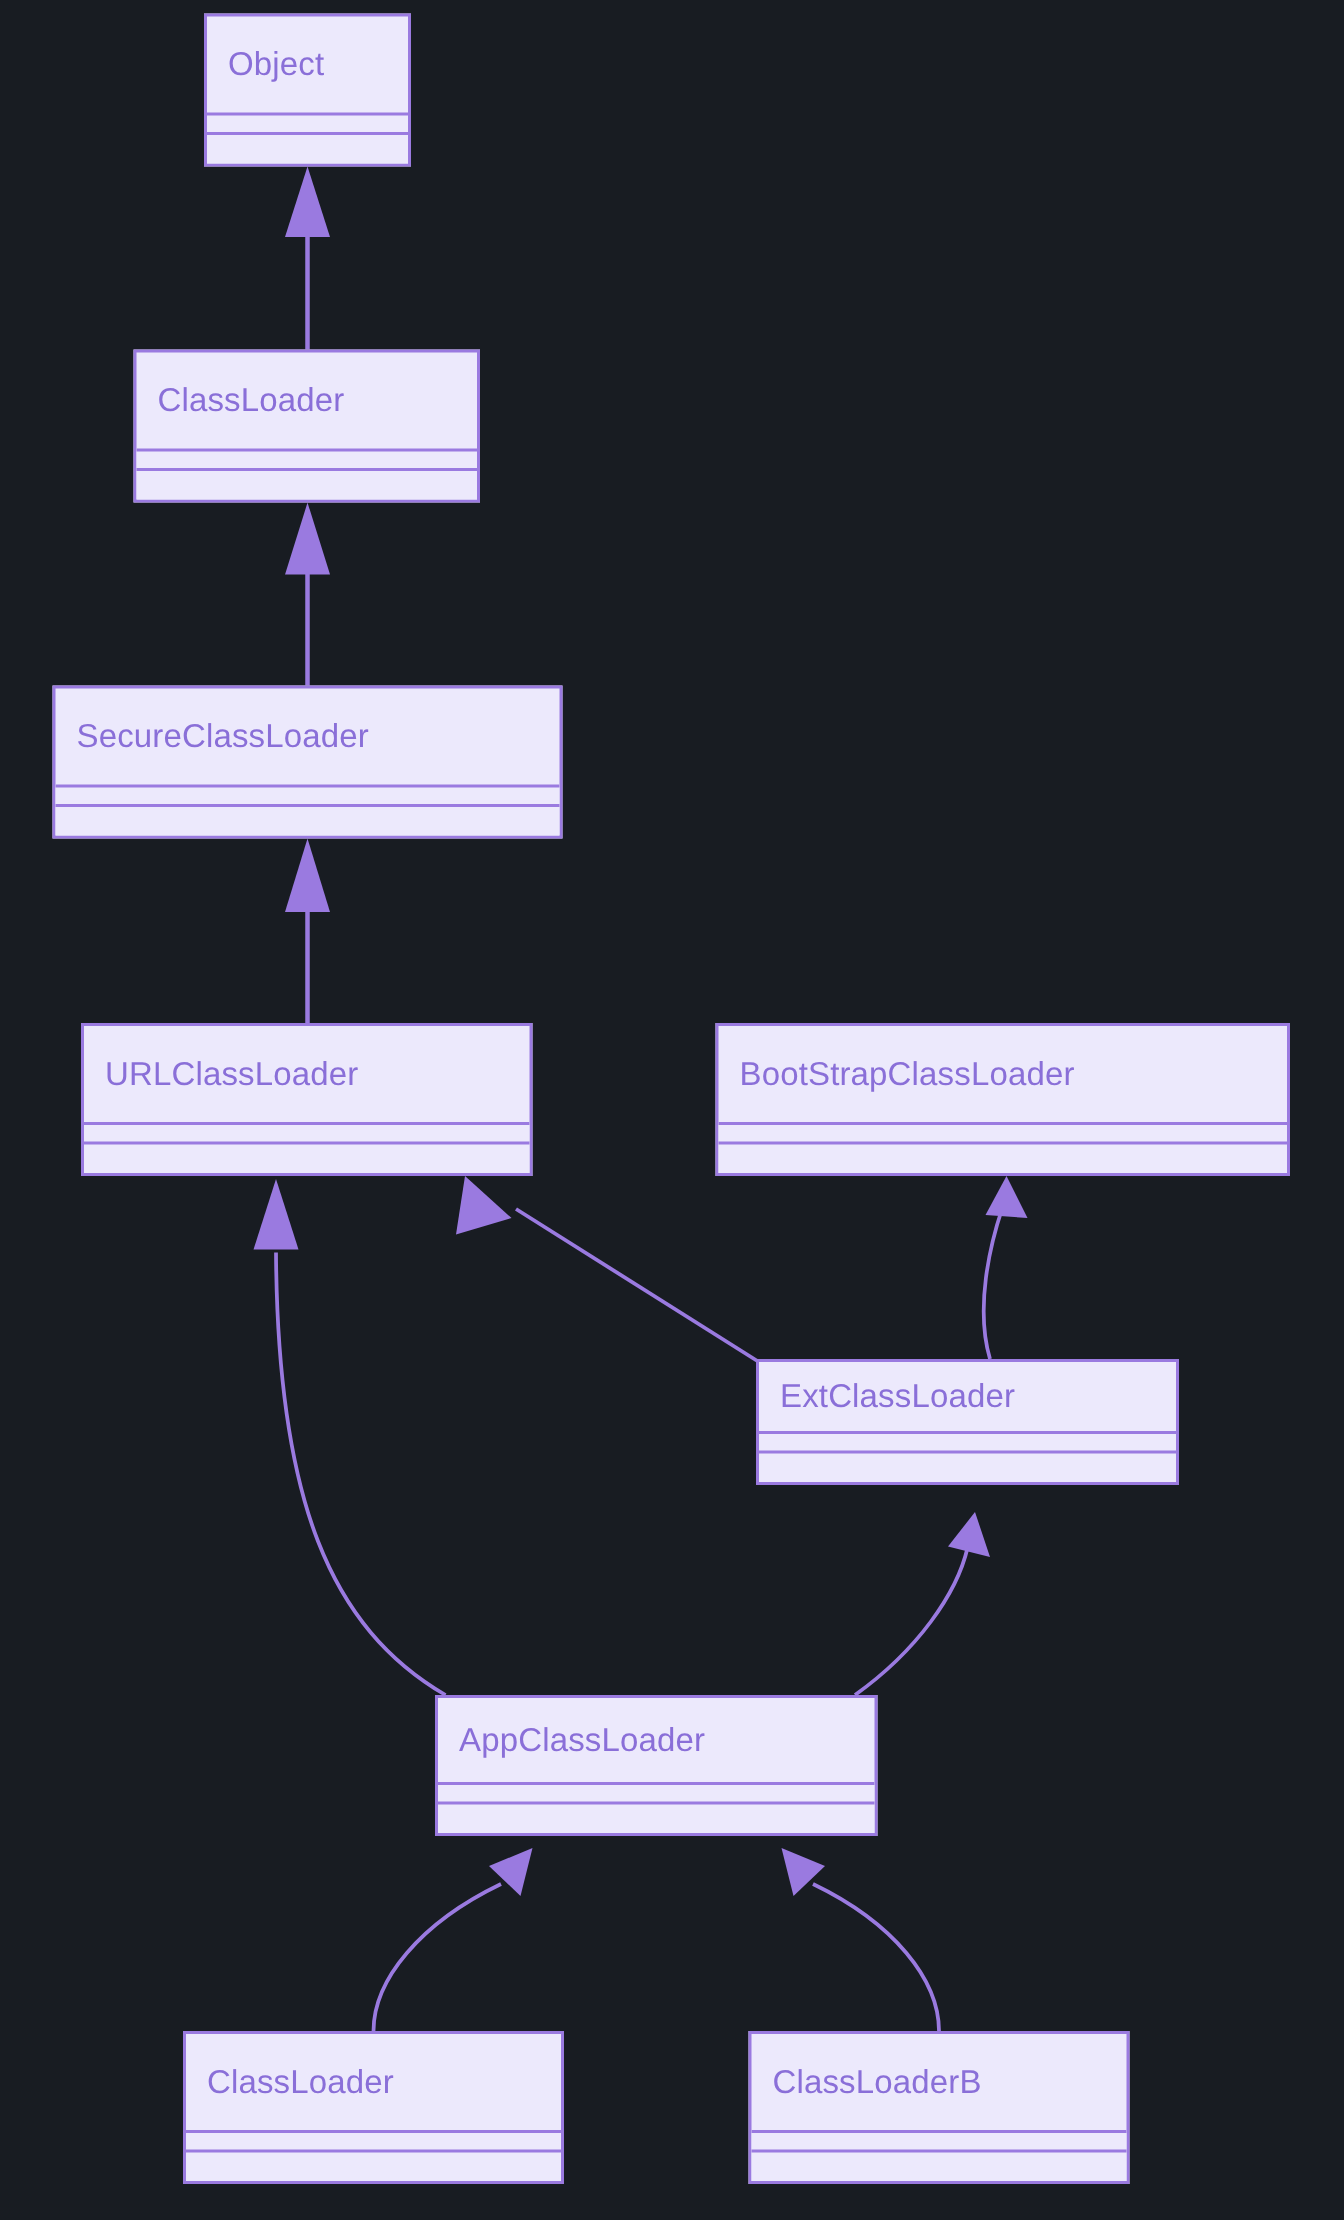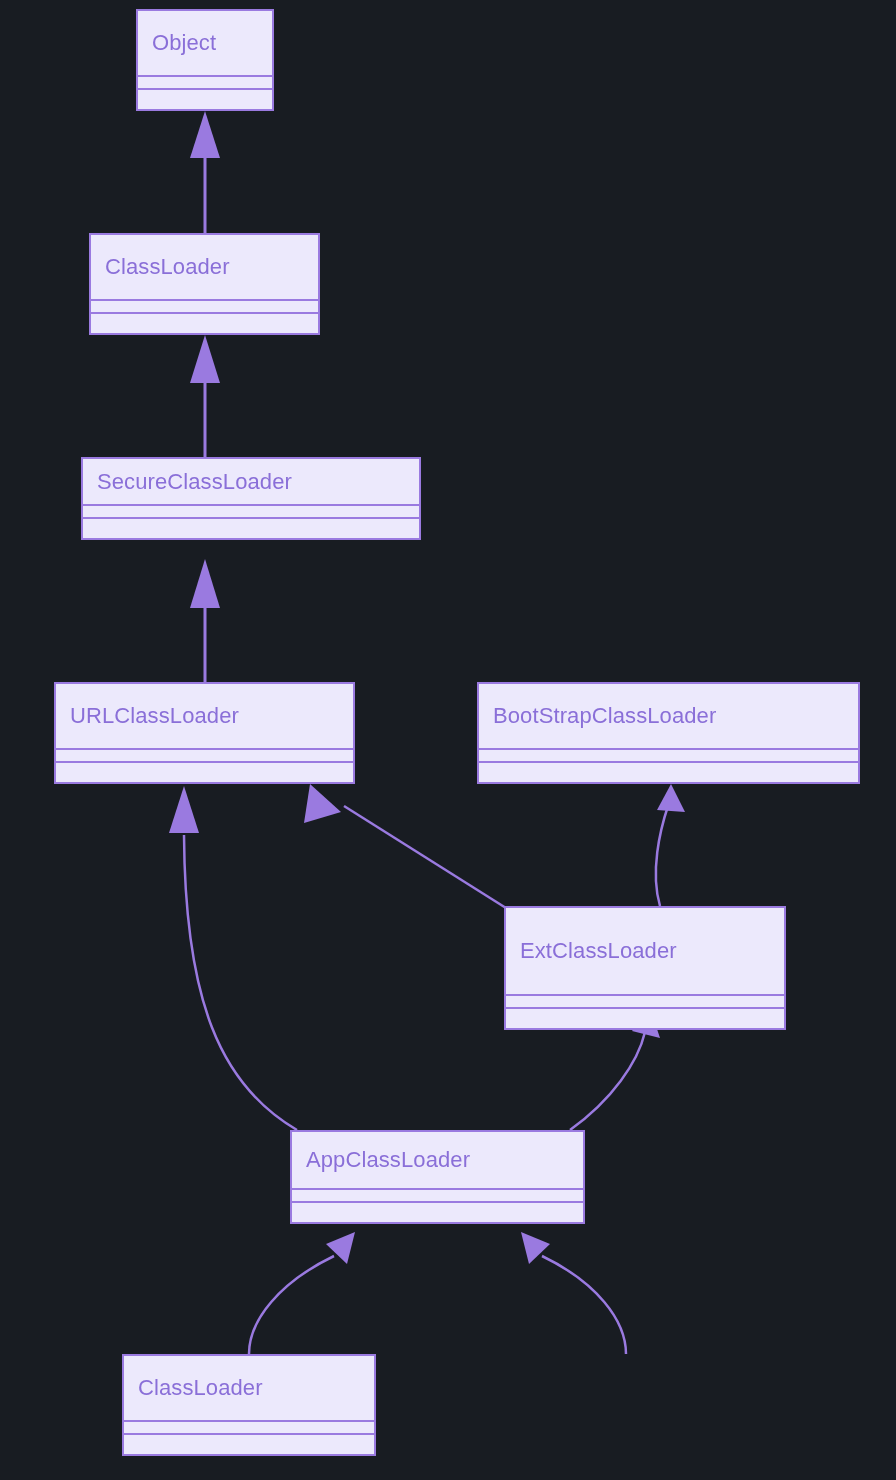--- a/index.html
+++ b/index.html
@@ -111,50 +111,55 @@
     <div class="uml-attrs"></div>
     <div class="uml-methods"></div>
   </div>
 
   <div class="uml-class" style="left:89px; top:233px; width:231px; height:102px;">
     <div class="uml-title">ClassLoader</div>
     <div class="uml-attrs"></div>
     <div class="uml-methods"></div>
   </div>
 
-  <div class="uml-class" style="left:35px; top:457px; width:340px; height:83px;margin-left:46px;">
+  <div class="uml-class" style="left:35px; top:457px; width:340px; height:102px;">
     <div class="uml-title">SecureClassLoader</div>
     <div class="uml-attrs"></div>
     <div class="uml-methods"></div>
   </div>
 
   <div class="uml-class" style="left:54px; top:682px; width:301px; height:102px;">
     <div class="uml-title">URLClassLoader</div>
     <div class="uml-attrs"></div>
     <div class="uml-methods"></div>
   </div>
 
   <div class="uml-class" style="left:477px; top:682px; width:383px; height:102px;">
     <div class="uml-title">BootStrapClassLoader</div>
     <div class="uml-attrs"></div>
     <div class="uml-methods"></div>
   </div>
 
-  <div class="uml-class" style="left:504px; top:906px; width:282px; height:124px;">
+  <div class="uml-class" style="left:504px; top:906px; width:282px; height:84px;">
     <div class="uml-title">ExtClassLoader</div>
     <div class="uml-attrs"></div>
     <div class="uml-methods"></div>
   </div>
 
   <div class="uml-class" style="left:290px; top:1130px; width:295px; height:94px;">
     <div class="uml-title">AppClassLoader</div>
     <div class="uml-attrs"></div>
     <div class="uml-methods"></div>
   </div>
 
   <div class="uml-class" style="left:122px; top:1354px; width:254px; height:102px;">
     <div class="uml-title">ClassLoader</div>
     <div class="uml-attrs"></div>
     <div class="uml-methods"></div>
   </div>
 
+  <div class="uml-class" style="left:499px; top:1354px; width:254px; height:102px;">
+    <div class="uml-title">ClassLoaderB</div>
+    <div class="uml-attrs"></div>
+    <div class="uml-methods"></div>
+  </div>
 
 </div>
 
 </body></html>

